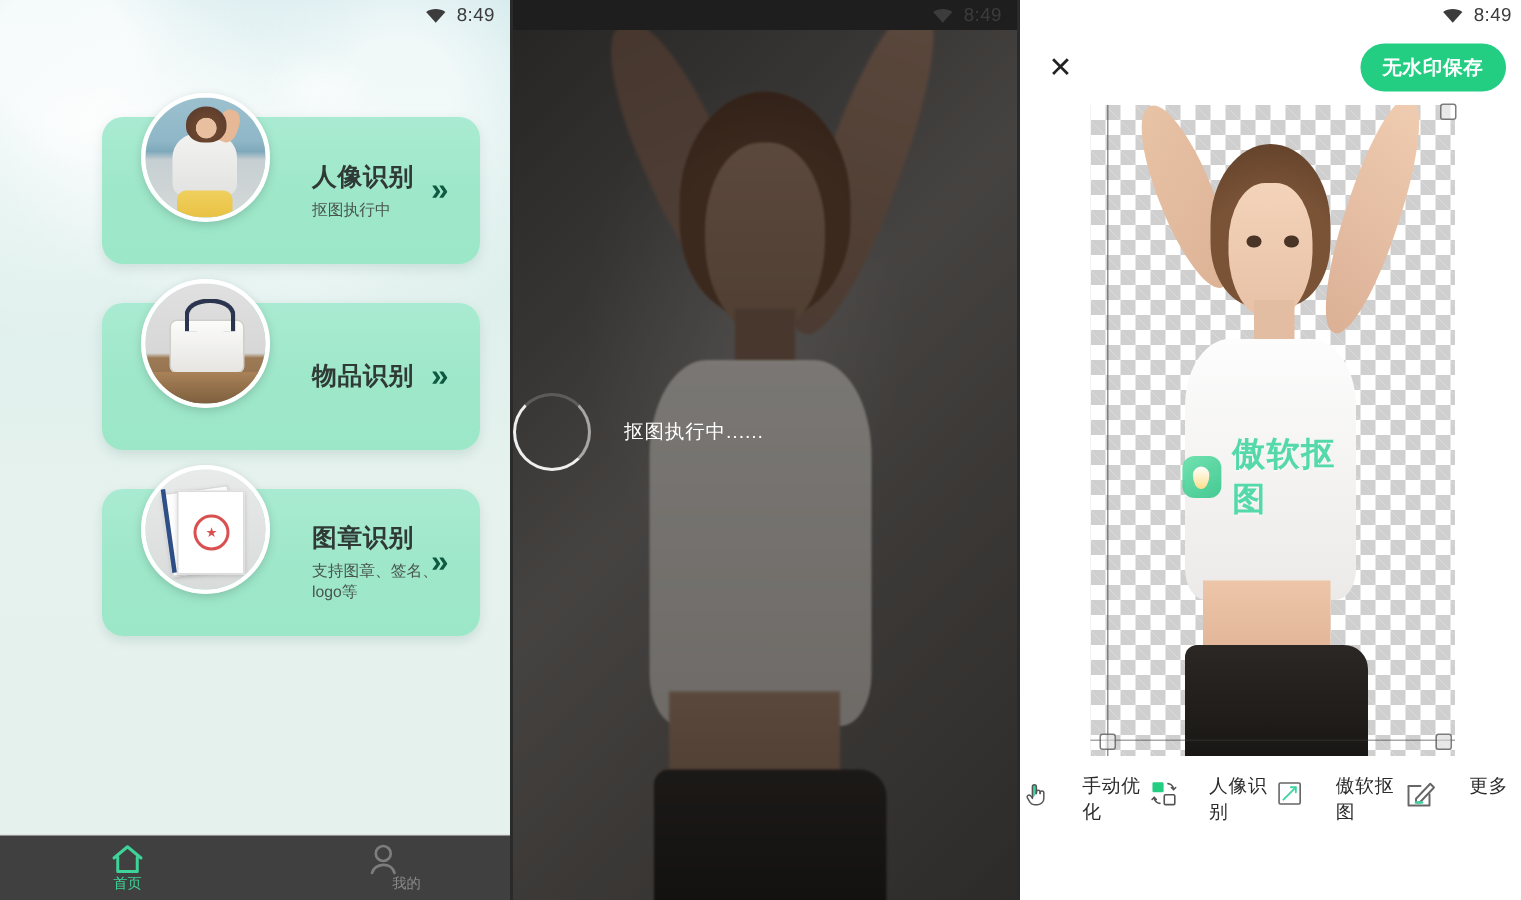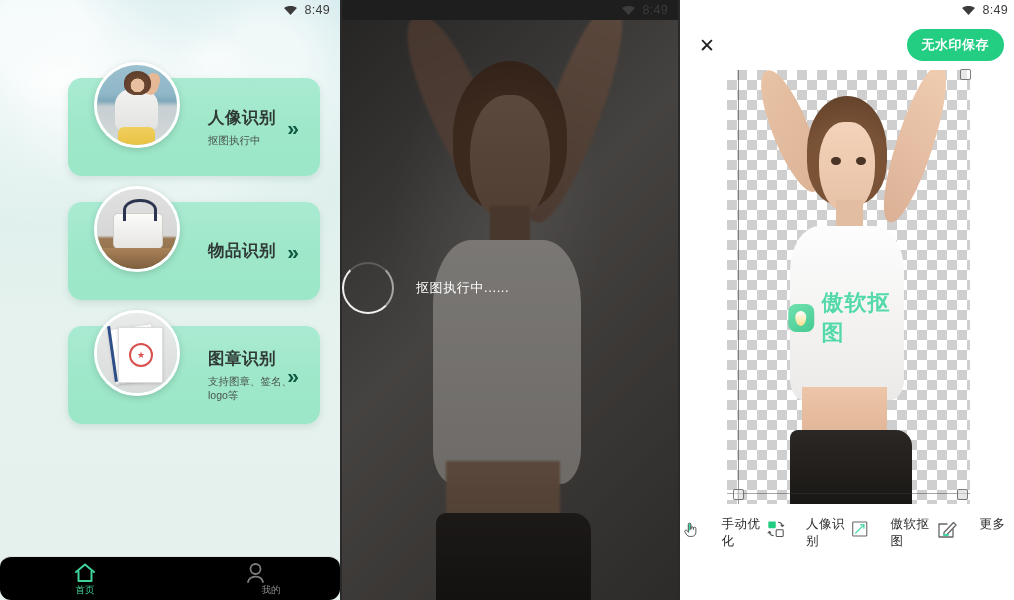--- a/index.html
+++ b/index.html
@@ -122,22 +122,22 @@
   .card-sub { margin-top: 4px; font-size: 10.5px; color: #49554f; line-height: 1.35; max-width: 95px; }
   .card-chev {
     position: absolute; right: 24px; top: 50%; transform: translateY(-50%);
     color: #0f5a43; font-size: 21px; font-weight: 700; letter-spacing: -3px;
     line-height: 1;
   }
 
   
   .tabbar {
     position: absolute; left: 0; right: 0; bottom: 0; height: 44px;
-    background: #000000; border-top: 1px solid #e2e2e2;
-    display: flex; align-items: center; z-index: 30; border-radius: 11px;
+    background: #404040; border-top: 1px solid #e2e2e2;
+    display: flex; align-items: center; z-index: 30;
   }
   .tab { flex: 1; display: flex; flex-direction: column; align-items: center; gap: 1px; }
   .tab svg { display: block; }
   .tab-label { font-size: 9.5px; line-height: 1; }
   .tab.active .tab-label { color: #3fd39a; }
   .tab.inactive .tab-label { color: #8a8a8a; margin-left: 32px; }
 
   
   .proc-photo {
     position: absolute; top: 20px; left: 0; right: 0; bottom: 0;

